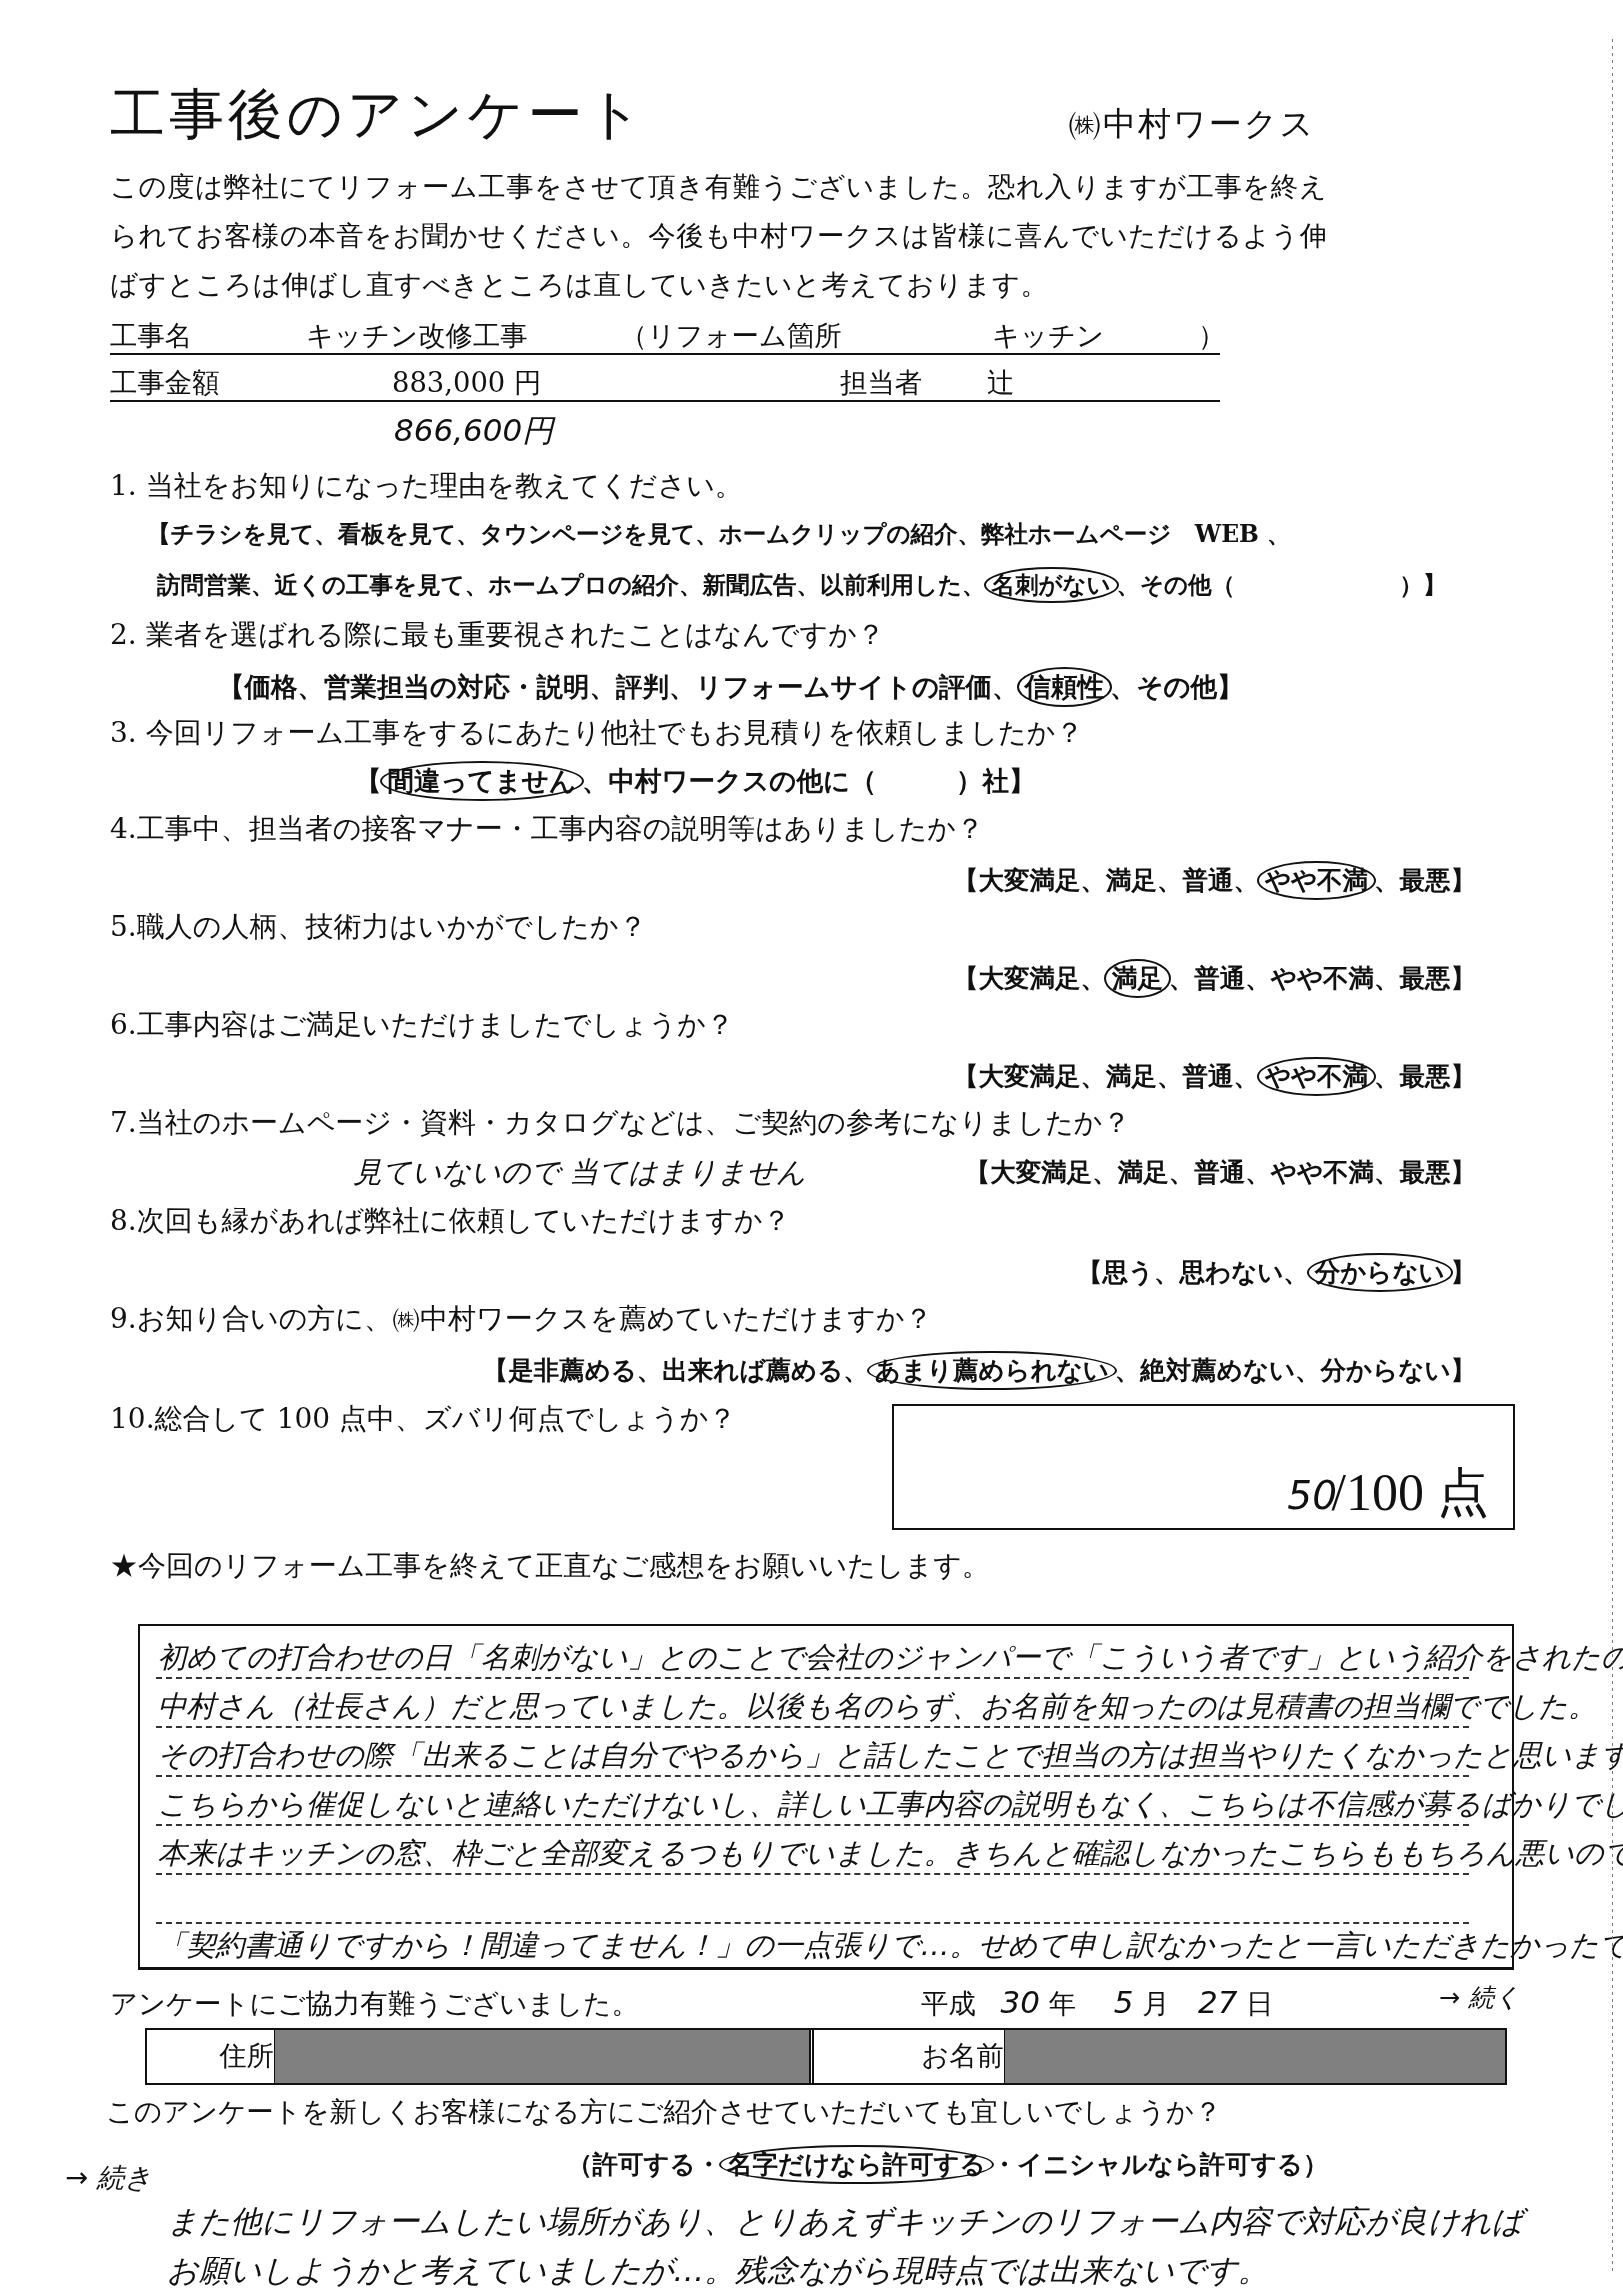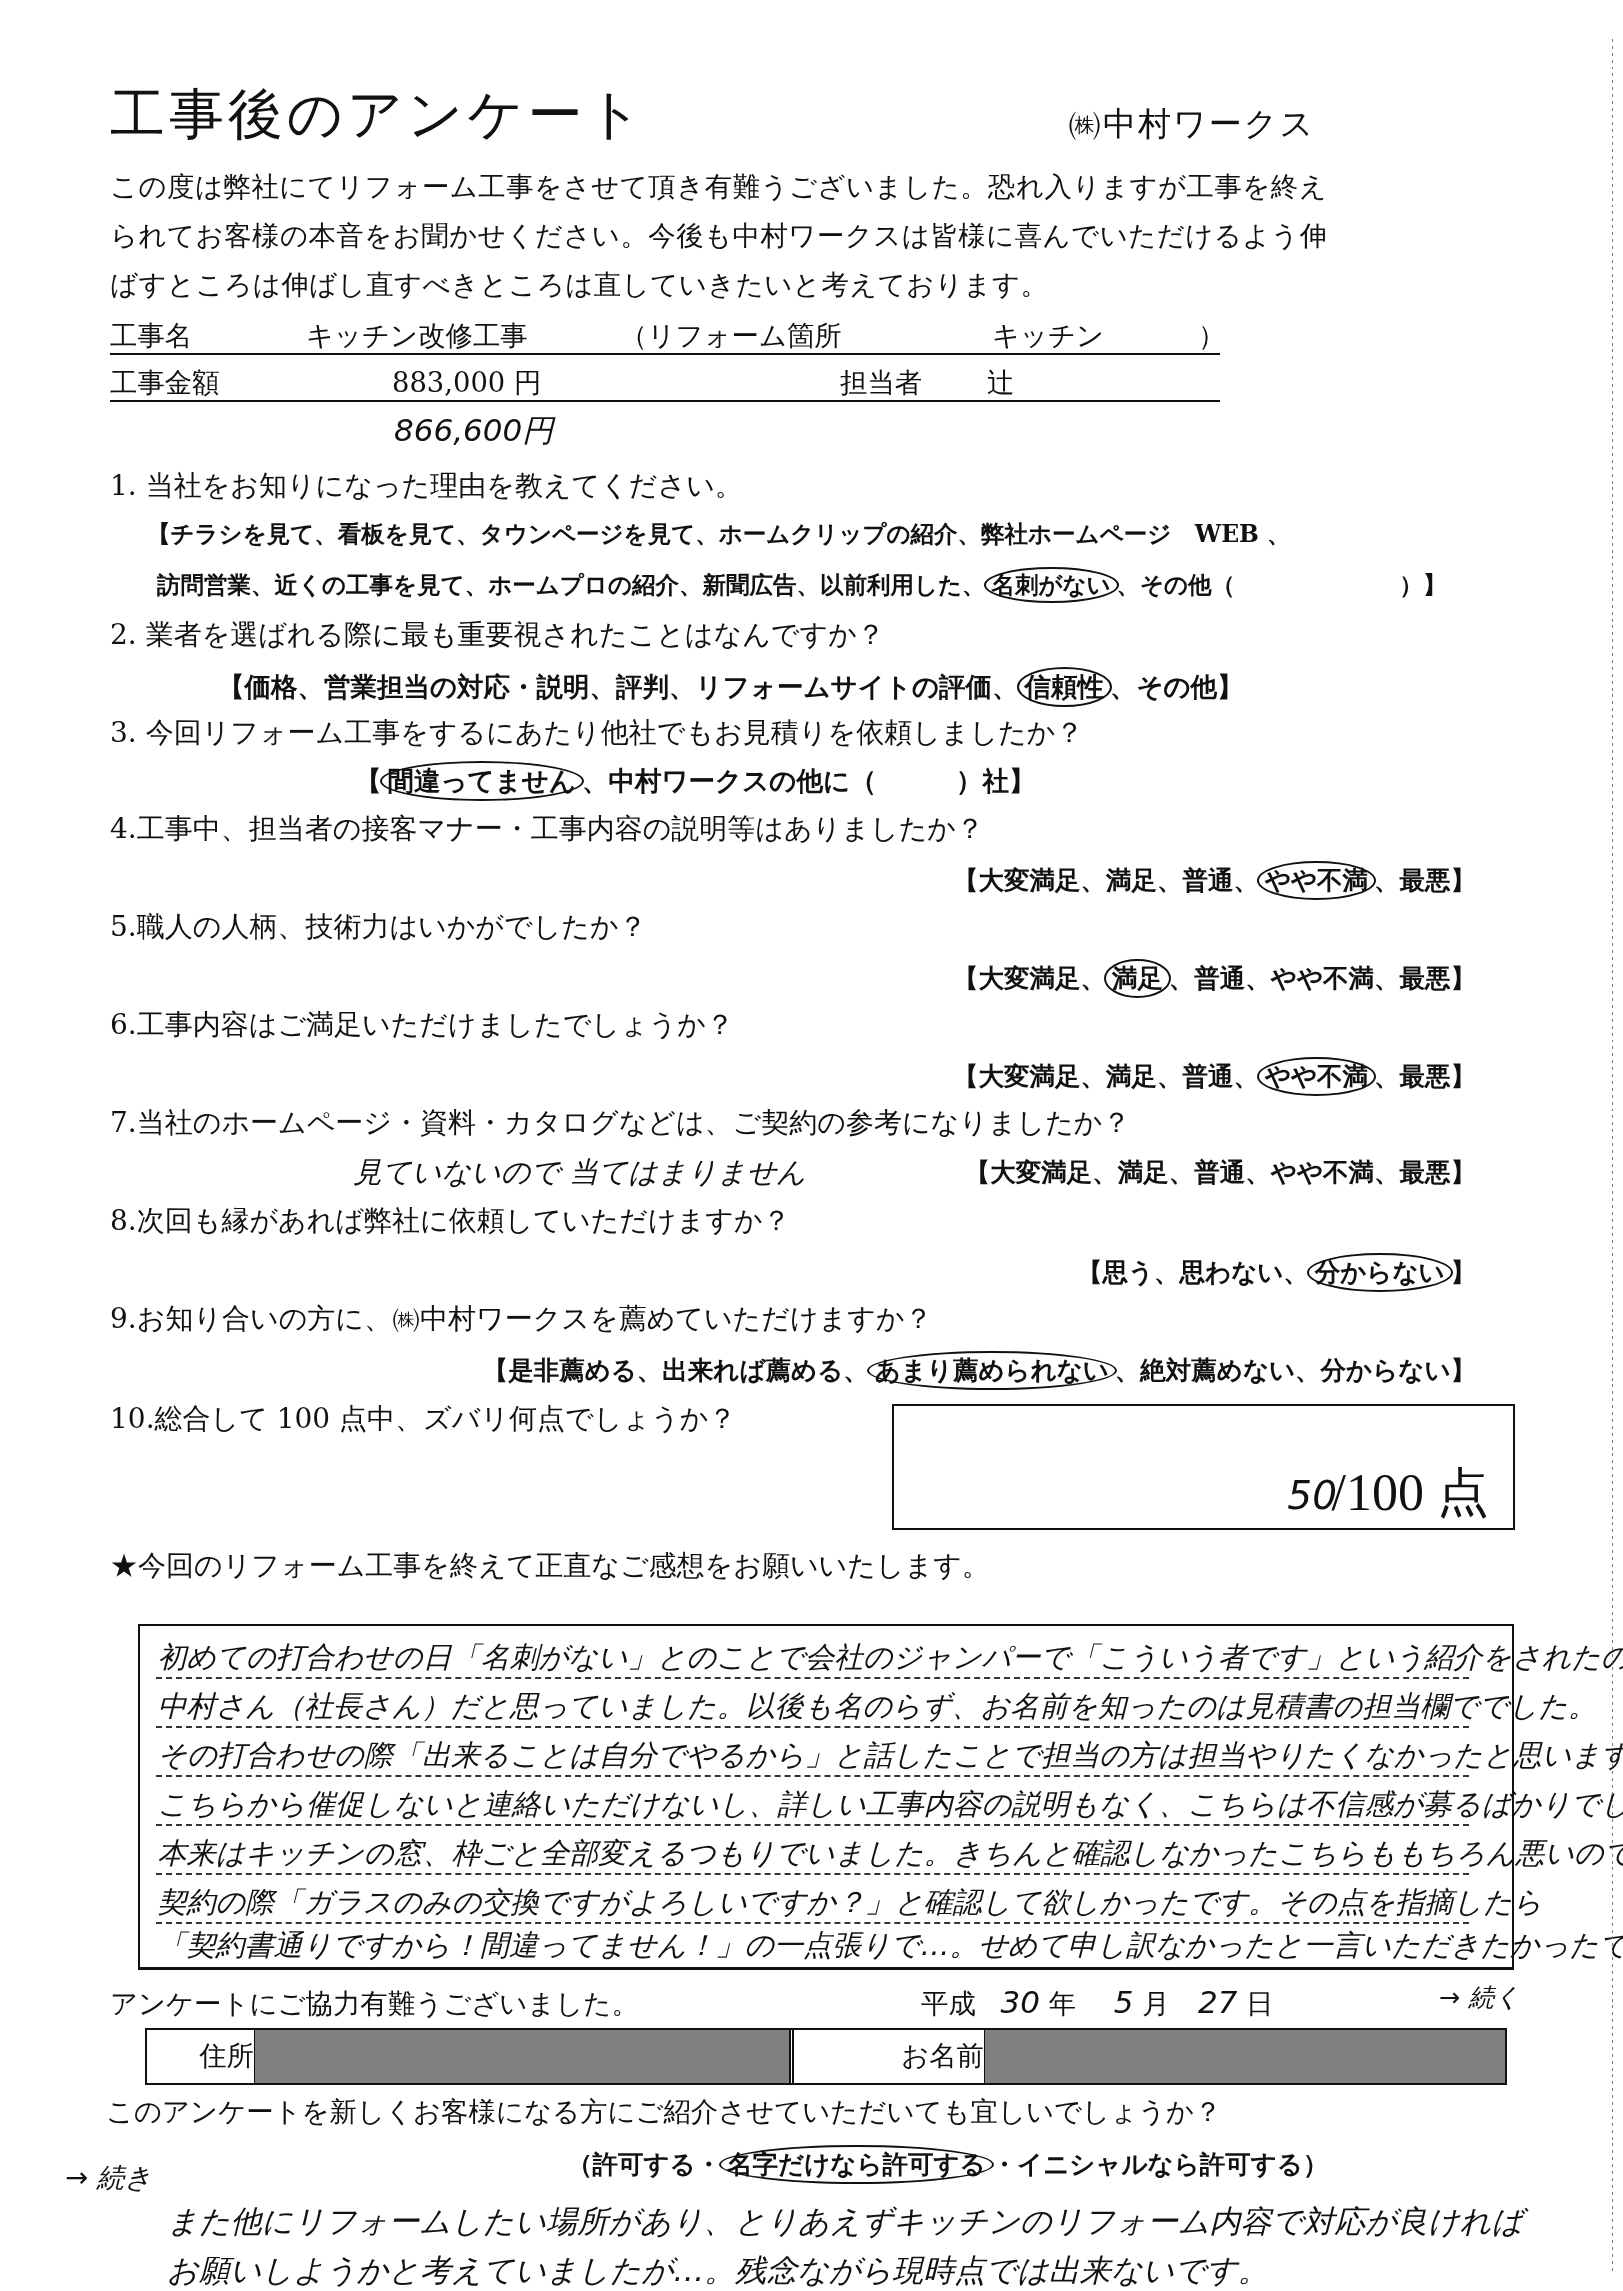--- a/index.html
+++ b/index.html
@@ -15,21 +15,21 @@
   .q { left:110px; font-size:28px; }
   .opts { font-size:25.5px;font-weight:bold; }
   .circle { display:inline-block; border:2.5px solid #111; border-radius:50%; padding:0 5.9px; margin:0 -2px; }
   .score-box { left:892px; top:1404px; width:619px; height:122px; border:2.9px solid #111; }
   .score-hand { right:176px; bottom:9.8px; font-size:39px; position:absolute; }
   .score-suffix { right:24px; bottom:0px; font-size:52px; position:absolute; font-family:"Liberation Serif",serif;margin-left:38px; }
   .comment-box { left:138px; top:1624px; width:1372px; height:341px; border:2.9px solid #111; border-bottom-width:3.9px; }
   .cline { position:absolute; left:15.7px; width:1313px; height:49px; border-bottom:2px dashed #333; }
   .ctext { position:absolute; left:17.6px; font-size:29px; white-space:nowrap; }
   .addr-table { left:145px; top:2028px; width:1358px; height:53px; border:2px solid #111; display:flex; }
-  .addr-label { width:108px; font-size:27.4px; padding:7.8px 0 0 11.8px; box-sizing:border-box; border-right:1px solid #111; }
+  .addr-label { width:128px; font-size:27.4px; padding:7.8px 0 0 11.8px; box-sizing:border-box; border-right:1px solid #111; }
   .redact { background:#808080; }
   .artifact { left:1612px; width:1px; background:repeating-linear-gradient(#777 0 2.9px, transparent 2.9px 6.9px); }
 </style>
 </head>
 <body>
 
 <div class="abs title">工事後のアンケート</div>
 <div class="abs company">㈱中村ワークス</div>
 
 <div class="abs intro" style="top:169px">この度は弊社にてリフォーム工事をさせて頂き有難うございました。恐れ入りますが工事を終え</div>
@@ -131,21 +131,20 @@
   <div class="cline" style="top:51px"></div>
   <div class="cline" style="top:100px"></div>
   <div class="cline" style="top:149px"></div>
   <div class="cline" style="top:198px"></div>
   <div class="cline" style="top:247px"></div>
   <div class="ctext hand" style="top:11.8px">初めての打合わせの日「名刺がない」とのことで会社のジャンパーで「こういう者です」という紹介をされたので、てっきり</div>
   <div class="ctext hand" style="top:61px">中村さん（社長さん）だと思っていました。以後も名のらず、お名前を知ったのは見積書の担当欄ででした。</div>
   <div class="ctext hand" style="top:110px">その打合わせの際「出来ることは自分でやるから」と話したことで担当の方は担当やりたくなかったと思います。が</div>
   <div class="ctext hand" style="top:159px">こちらから催促しないと連絡いただけないし、詳しい工事内容の説明もなく、こちらは不信感が募るばかりでした。</div>
   <div class="ctext hand" style="top:208px">本来はキッチンの窓、枠ごと全部変えるつもりでいました。きちんと確認しなかったこちらももちろん悪いのですが</div>
-  <div class="ctext hand" style="top:257px">契約の際「ガラスのみの交換ですがよろしいですか？」と確認して欲しかったです。その点を指摘したら</div>
   <div class="ctext hand" style="top:300px">「契約書通りですから！間違ってません！」の一点張りで…。せめて申し訳なかったと一言いただきたかったです</div>
 </div>
 
 <div class="abs q" style="top:1986px;font-size:27.4px">アンケートにご協力有難うございました。</div>
 <div class="abs" style="left:921px;top:1984px;font-size:27.4px">
   <span>平成</span>
   <span class="hand" style="font-size:31px;margin-left:16px">30</span>
   <span>年</span>
   <span class="hand" style="font-size:31px;margin-left:29px">5</span>
   <span>月</span>

